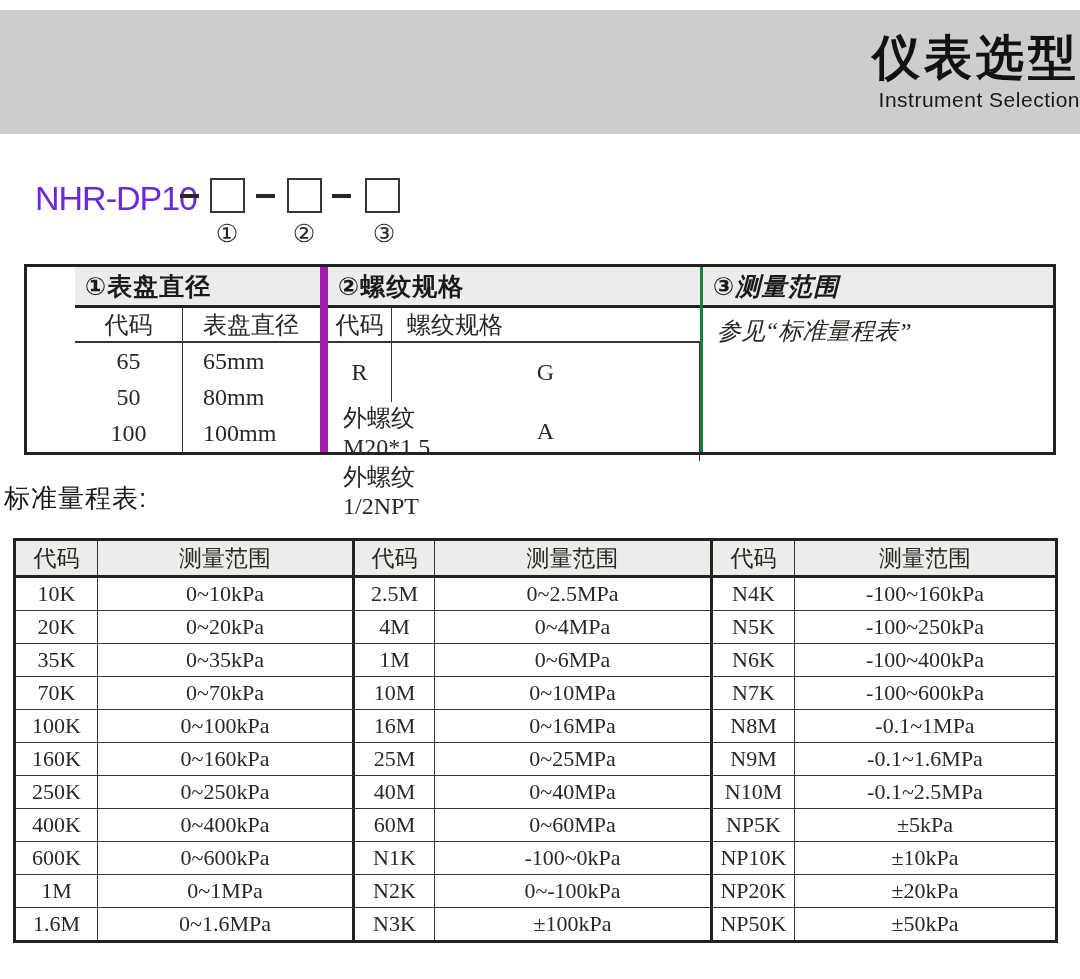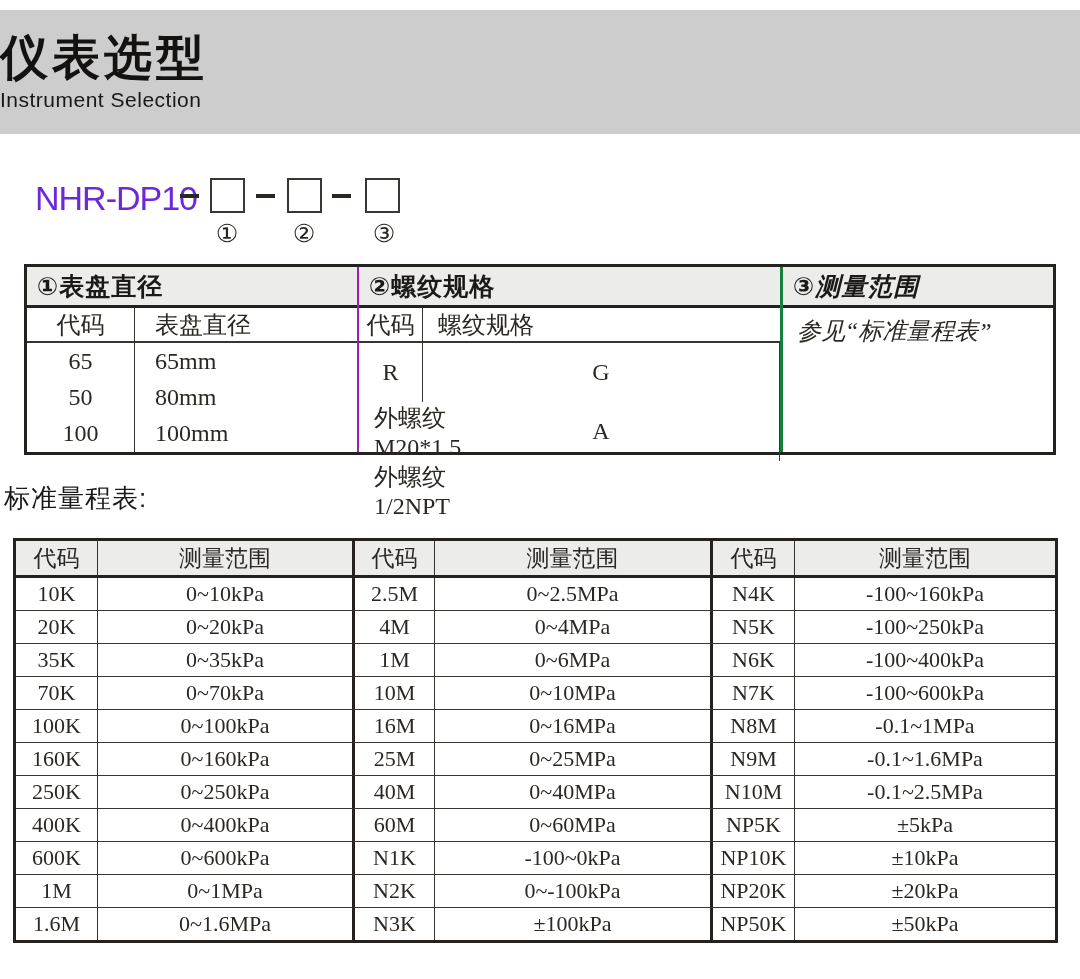--- a/index.html
+++ b/index.html
@@ -1,42 +1,42 @@
 <!DOCTYPE html>
 <html><head>
 <meta charset="utf-8">
 <style>
   html,body{margin:0;padding:0;background:#ffffff;}
   #page{position:relative;width:1080px;height:979px;background:#ffffff;overflow:hidden;
         font-family:"Liberation Sans","DejaVu Sans",sans-serif;color:#2b2723;}
 
   
   .band{position:absolute;left:0;top:10px;width:1080px;height:124px;background:#cdcdce;
-        display:flex;flex-direction:column;align-items:flex-start;justify-content:center;}
+        display:flex;flex-direction:column;align-items:flex-end;justify-content:center;}
   .band-title{font-size:48px;font-weight:bold;letter-spacing:4px;color:#141210;line-height:1.1;}
   .band-sub{font-size:21px;color:#1a1816;margin-top:3px;letter-spacing:0.5px;}
 
   
   .model-prefix{position:absolute;left:35px;top:181px;font-size:34px;font-weight:normal;
         letter-spacing:-1px;color:#6d28d9;line-height:34px;}
   .model-dash{position:absolute;top:194px;width:19px;height:4px;background:#2a2723;}
   .dash-1{left:180px;} .dash-2{left:256px;} .dash-3{left:332px;}
   .model-box{position:absolute;top:178px;width:35px;height:35px;border:2px solid #3a3733;
         background:#fff;box-sizing:border-box;}
   .box-1{left:210px;} .box-2{left:287px;} .box-3{left:365px;}
   .model-circle{position:absolute;top:219px;width:40px;text-align:center;
         font-family:"DejaVu Sans",sans-serif;font-size:25px;color:#2a2723;}
   .circ-1{left:207px;} .circ-2{left:284px;} .circ-3{left:364px;}
 
   
   .sel-table{position:absolute;left:24px;top:264px;width:1032px;height:191px;
         border:3px solid #25211e;box-sizing:border-box;display:flex;background:#fff;}
   .sel-section{display:flex;flex-direction:column;box-sizing:border-box;}
-  .sec-1{width:330px;}
-  .sec-2{width:423px;border-left:2px solid #a21caf;}
+  .sec-1{width:293px;padding-left:48px;}
+  .sec-2{width:380px;border-left:8px solid #a21caf;}
   .sec-3{flex:1;border-left:3px solid #15803d;font-style:italic;}
   .sel-head{height:38px;line-height:38px;background:#ececea;border-bottom:3px solid #25211e;
         font-size:25px;font-weight:bold;color:#1c1a18;padding-left:10px;letter-spacing:1px;}
   .sel-body{flex:1;display:grid;}
   .sec-1 .sel-body{grid-template-columns:108px 1fr;grid-template-rows:35px 1fr 1fr 1fr;}
   .sec-2 .sel-body{grid-template-columns:64px 1fr;grid-template-rows:35px 1fr 1fr 1fr;}
   .sel-cell{display:flex;align-items:center;font-family:"Liberation Serif","DejaVu Serif",serif;
         font-size:24px;color:#2b2723;box-sizing:border-box;}
   .code-cell{justify-content:center;border-right:1.5px solid #39342f;}
   .val-cell{padding-left:15px;}

